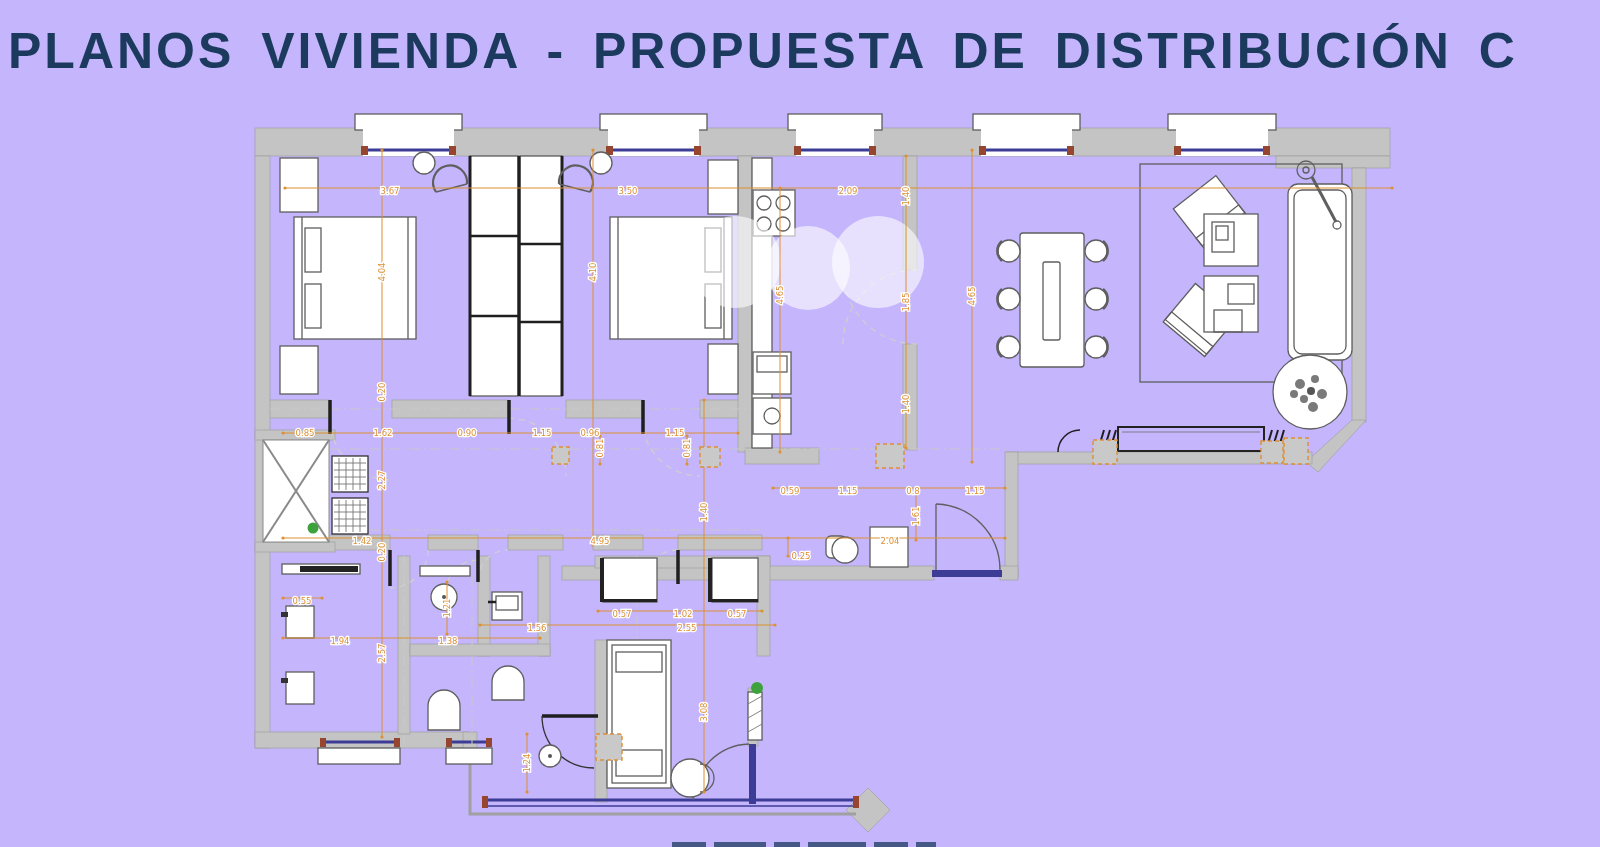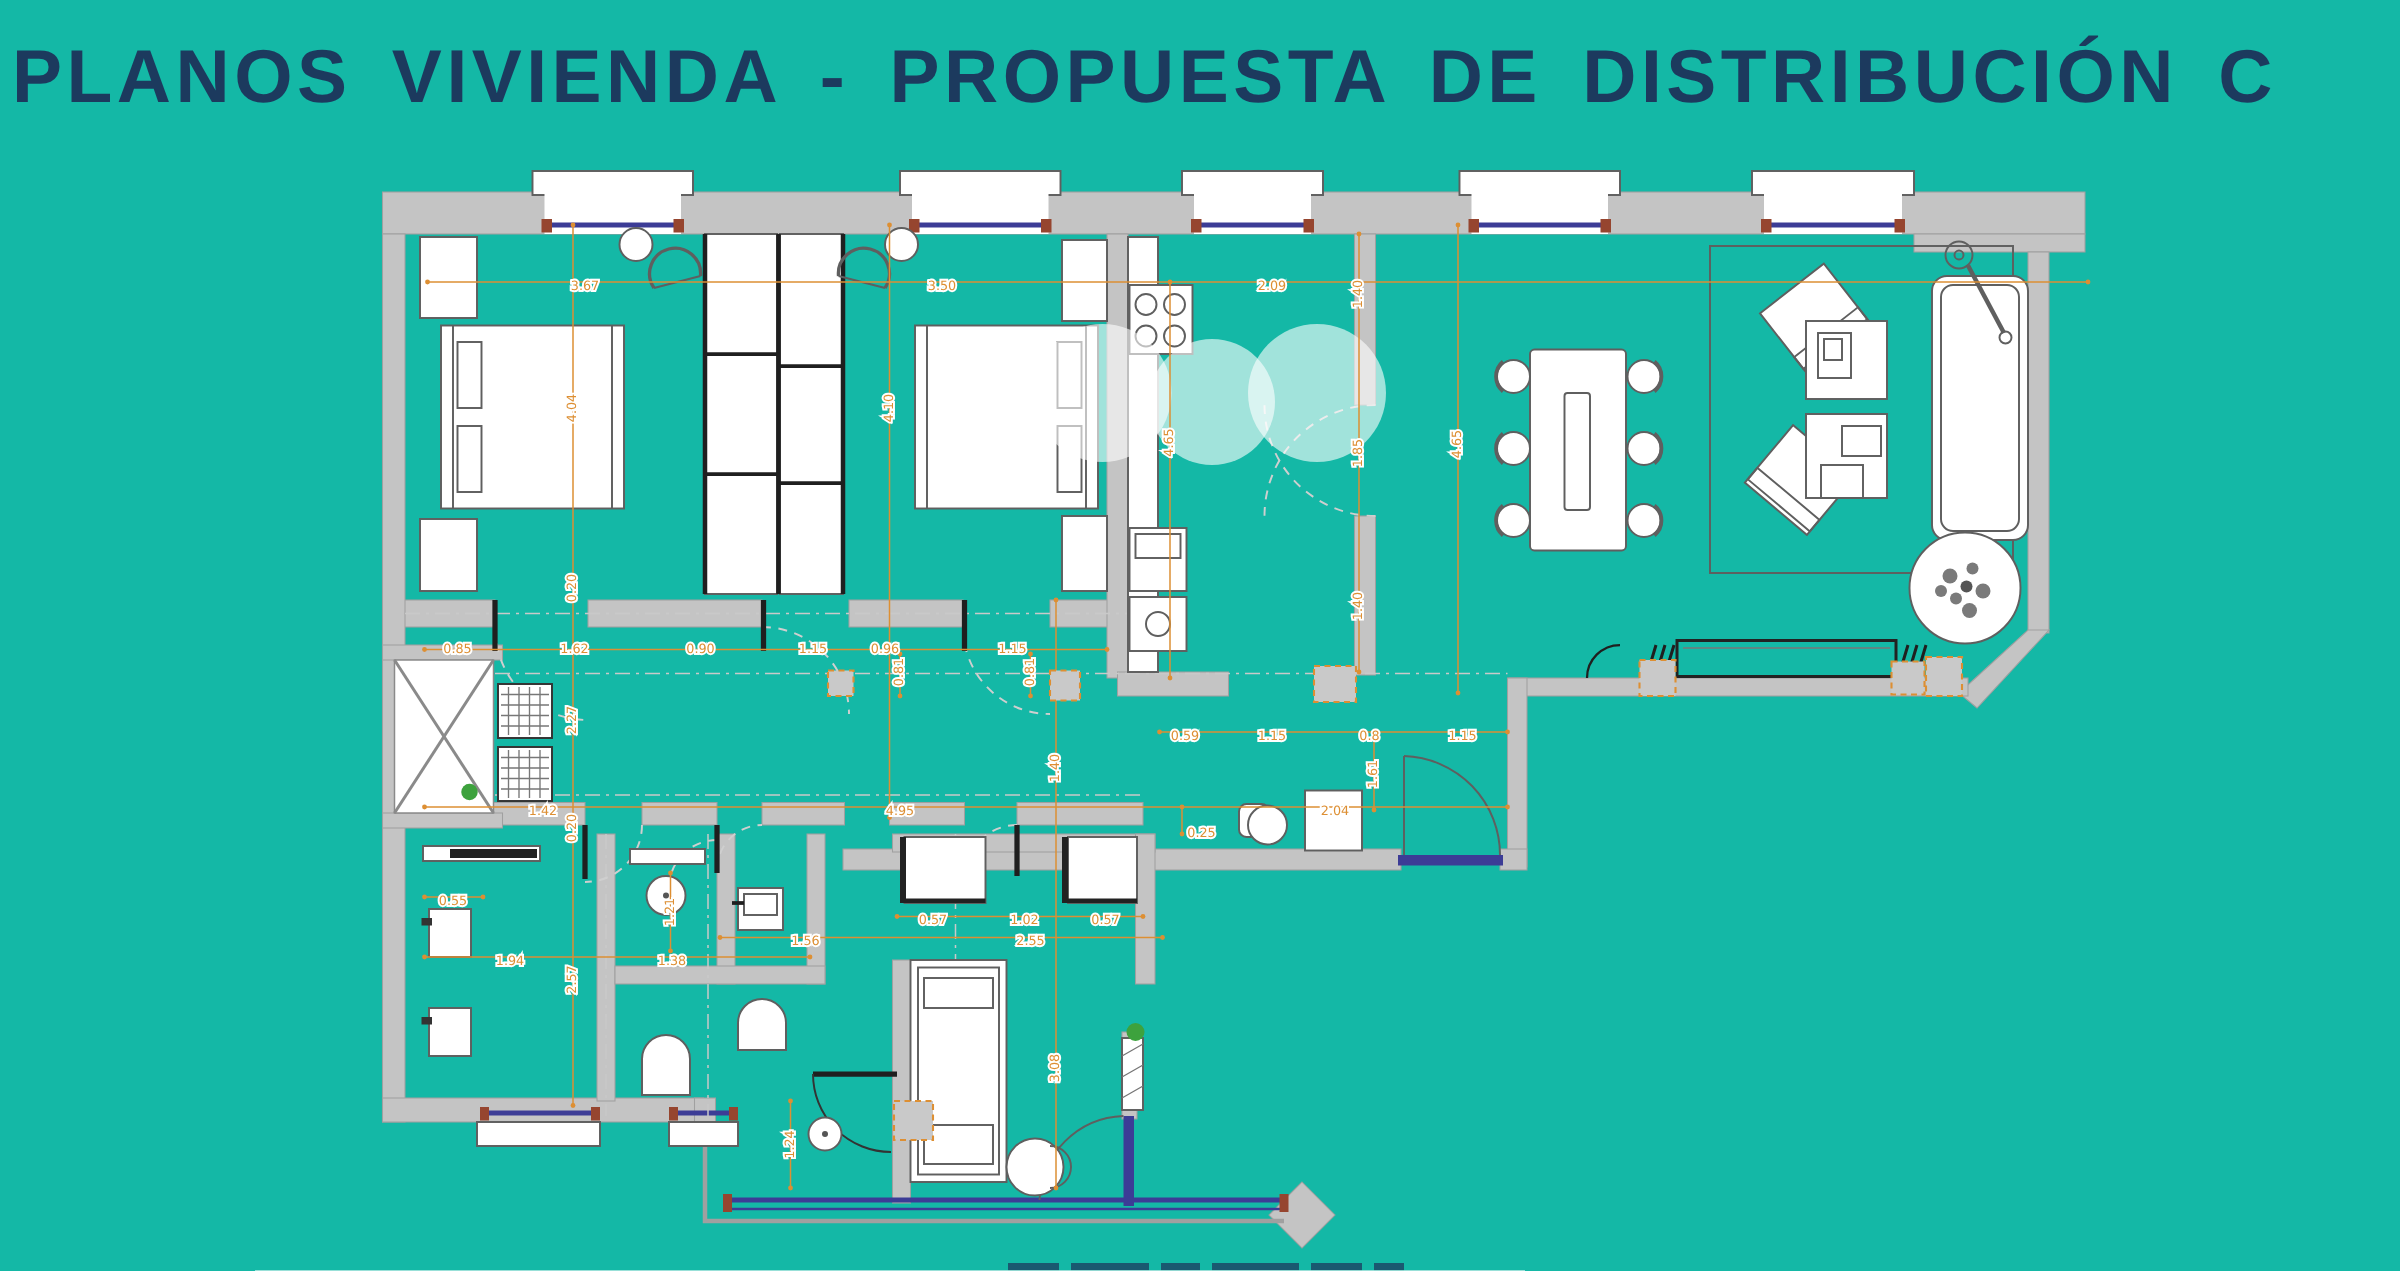--- a/index.html
+++ b/index.html
@@ -2,21 +2,21 @@
 <html style="--title_navy: #1c3a5e; --wall_gray: #c4c4c4; --dimension_orange: #dd8f33; --glazing_blue: #3c3c96; --frame_maroon: #96452f; --accent_green: #3da23d;"><head>
 <meta charset="utf-8">
 <style>
   :root{
     --title_navy:#1c3a5e; --wall_gray:#c4c4c4; --wall_line:#a0a0a0;
     --line_dark:#1f1f1f; --furniture_gray:#5f5f5f; --dimension_orange:#dd8f33;
     --glazing_blue:#3c3c96; --frame_maroon:#96452f; --accent_green:#3da23d;
     --arc_gray:#cfcfcf; --guide_gray:#c9c9c9;
   }
   html,body{margin:0;padding:0;background:#fff;}
-  #stage{position:relative;width:1600px;height:847px;background:#14b8a6;overflow:hidden;
+  #stage{position:relative;width:1600px;height:847px;background:#c4b5fd;overflow:hidden;
          font-family:"Liberation Sans",sans-serif;text-decoration:underline;}
   #title{position:absolute;left:8px;top:22px;width:1584px;margin:0;
          color:var(--title_navy);font-size:50px;font-weight:800;letter-spacing:3px;
          word-spacing:10px;white-space:nowrap;font-family:"Liberation Sans",sans-serif;}
   #plan-svg{position:absolute;left:0;top:0;}
   .wall{fill:var(--wall_gray);stroke:var(--wall_line);stroke-width:.7;}
   .furn{fill:#fff;stroke:var(--furniture_gray);stroke-width:1.3;}
   .furnline{fill:none;stroke:var(--furniture_gray);stroke-width:1.3;}
   .darkline{fill:none;stroke:var(--line_dark);stroke-width:3.5;stroke-linecap:butt;}
   .thinline{fill:none;stroke:#777;stroke-width:.9;}

